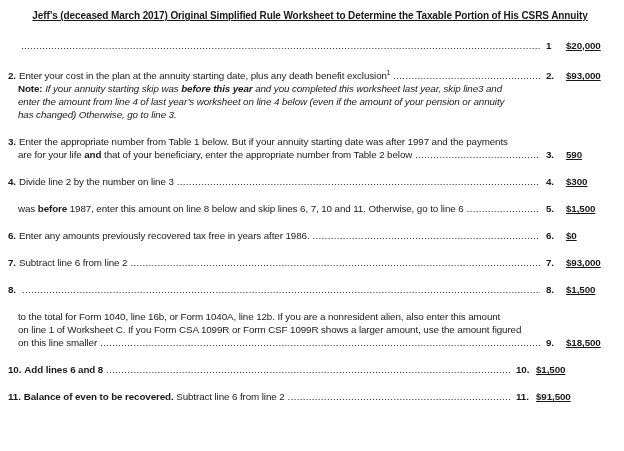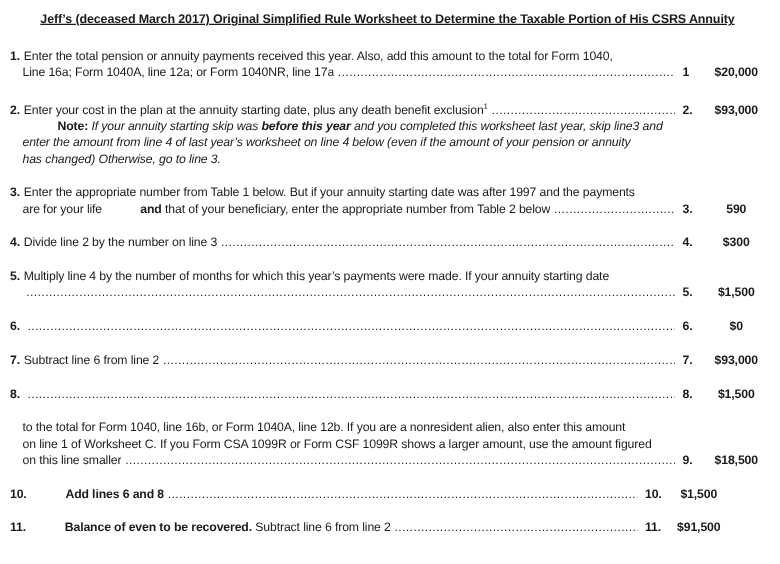--- a/index.html
+++ b/index.html
@@ -42,39 +42,38 @@
   .ref {
     font-weight: bold;
     flex: 0 0 22px;
     width: 22px;
     padding-left: 2px;
   }
   .amt {
     font-weight: bold;
     flex: 0 0 46px;
     width: 46px;
-    text-align: center;
+    text-align: left;
+    text-decoration: underline;
   }
   
   .item:nth-child(10) .amt, .item:nth-child(11) .amt { margin-right: 30px; }
-  .seg.b  { font-weight: bold; margin-left: 28px; }
+  .seg.b  { font-weight: bold; }
   .seg.i  { font-style: italic; }
   .seg.bi { font-weight: bold; font-style: italic; }
   .seg.sup { font-size: 0.65em; vertical-align: super; }
 </style>
 </head>
 <body>
 
 <div class="page">
   <div class="title">Jeff’s (deceased March 2017) Original Simplified Rule Worksheet to Determine the Taxable Portion of His CSRS Annuity</div>
   <div>
       <div class="item">
-        <div class="row"><span class="num">1.</span><span class="txt"><span class="seg">Enter the total pension or annuity payments received this year. Also, add this amount to the total for Form 1040,</span></span></div>
         <div class="row cont leader">
-          <span class="txt"><span class="seg">Line 16a; Form 1040A, line 12a; or Form 1040NR, line 17a</span></span>
           <span class="dots">................................................................................................................................................................................................................................................</span>
           <span class="ref">1</span>
           <span class="amt">$20,000</span>
         </div>
       </div>
       <div class="item">
         <div class="row leader">
           <span class="num">2.</span>
           <span class="txt"><span class="seg">Enter your cost in the plan at the annuity starting date, plus any death benefit exclusion</span><span class="seg sup">1</span></span>
           <span class="dots">................................................................................................................................................................................................................................................</span>
@@ -97,30 +96,31 @@
       <div class="item">
         <div class="row leader">
           <span class="num">4.</span>
           <span class="txt"><span class="seg">Divide line 2 by the number on line 3</span></span>
           <span class="dots">................................................................................................................................................................................................................................................</span>
           <span class="ref">4.</span>
           <span class="amt">$300</span>
         </div>
       </div>
       <div class="item">
-        <div class="row"><span class="num">5.</span><span class="txt"><span class="seg">Multiply line 4 by the number of months for which this year’s payments were made. If your annuity starting date</span></span></div>
         <div class="row cont leader">
+          <span class="txt"><span class="seg">was </span><span class="seg b">before</span><span class="seg"> 1987, enter this amount on line 8 below and skip lines 6, 7, 10 and 11. Otherwise, go to line 6</span></span>
           <span class="dots">................................................................................................................................................................................................................................................</span>
           <span class="ref">5.</span>
           <span class="amt">$1,500</span>
         </div>
       </div>
       <div class="item">
         <div class="row leader">
           <span class="num">6.</span>
+          <span class="txt"><span class="seg">Enter any amounts previously recovered tax free in years after 1986.</span></span>
           <span class="dots">................................................................................................................................................................................................................................................</span>
           <span class="ref">6.</span>
           <span class="amt">$0</span>
         </div>
       </div>
       <div class="item">
         <div class="row leader">
           <span class="num">7.</span>
           <span class="txt"><span class="seg">Subtract line 6 from line 2</span></span>
           <span class="dots">................................................................................................................................................................................................................................................</span>

